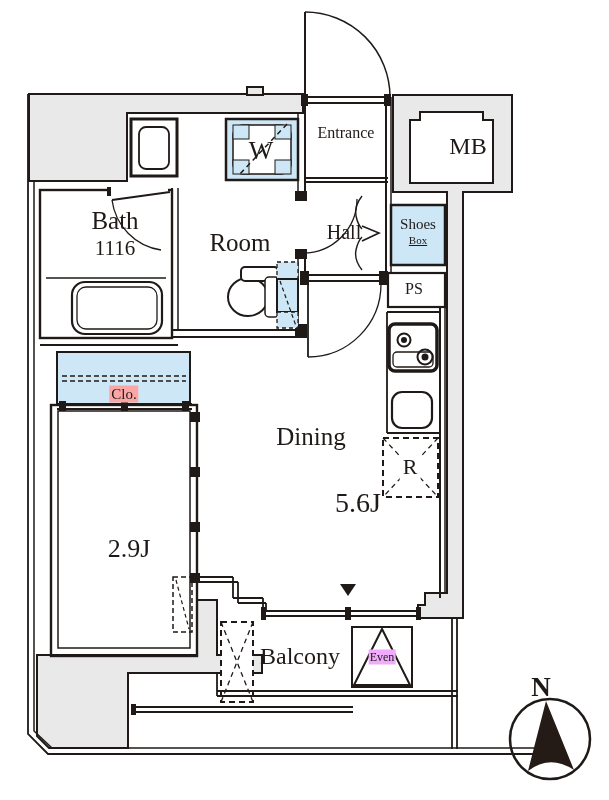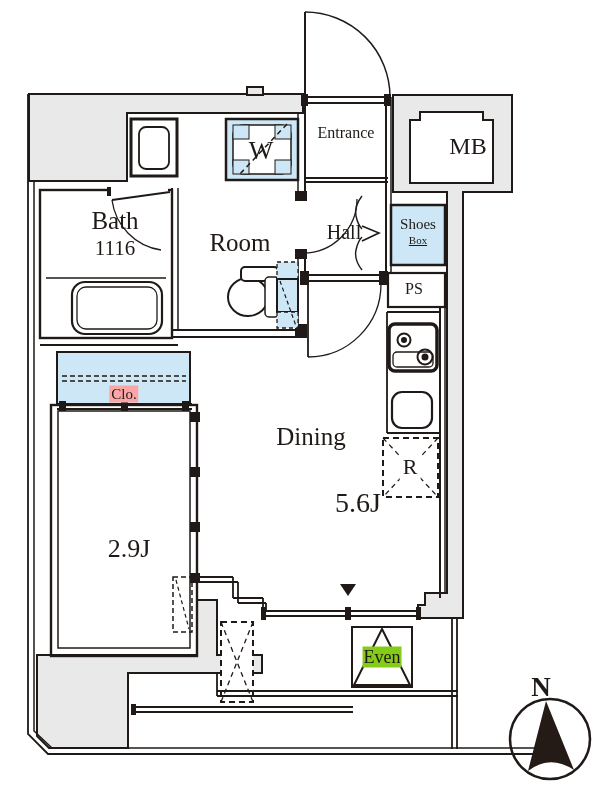--- a/index.html
+++ b/index.html
@@ -159,15 +159,16 @@
 <div class="lbl" style="left:468px;top:146px;font-size:24px;">MB</div>
 <div class="lbl" style="left:344px;top:232px;font-size:20px;">Hall</div>
 <div class="lbl" style="left:418px;top:224px;font-size:15px;">Shoes</div>
 <div class="lbl" style="left:418px;top:240px;font-size:11px;text-decoration:underline;">Box</div>
 <div class="lbl" style="left:414px;top:289px;font-size:16px;">PS</div>
 <div class="lbl" style="left:124px;top:394px;font-size:15px;background:#fca5a5;padding:0 2px;">Clo.</div>
 <div class="lbl" style="left:121px;top:549px;font-size:26px;margin-left:8px;">2.9J</div>
 <div class="lbl" style="left:311px;top:437px;font-size:25px;">Dining</div>
 <div class="lbl" style="left:313px;top:503px;font-size:28px;margin-left:45px;">5.6J</div>
 <div class="lbl" style="left:410px;top:467px;font-size:22px;background:#fff;padding:0 3px;">R</div>
-<div class="lbl" style="left:382px;top:657px;font-size:18px;background:#84cc16;padding:0 1px;">Even</div>
+<div class="lbl" style="left:300px;top:656px;font-size:24px;">Balcony</div>
+<div class="lbl" style="left:382px;top:657px;font-size:12px;background:#f0abfc;padding:0 1px;">Even</div>
 <div class="lbl" style="left:541px;top:687px;font-size:27px;font-weight:bold;">N</div>
 </div>
 
 </body></html>

